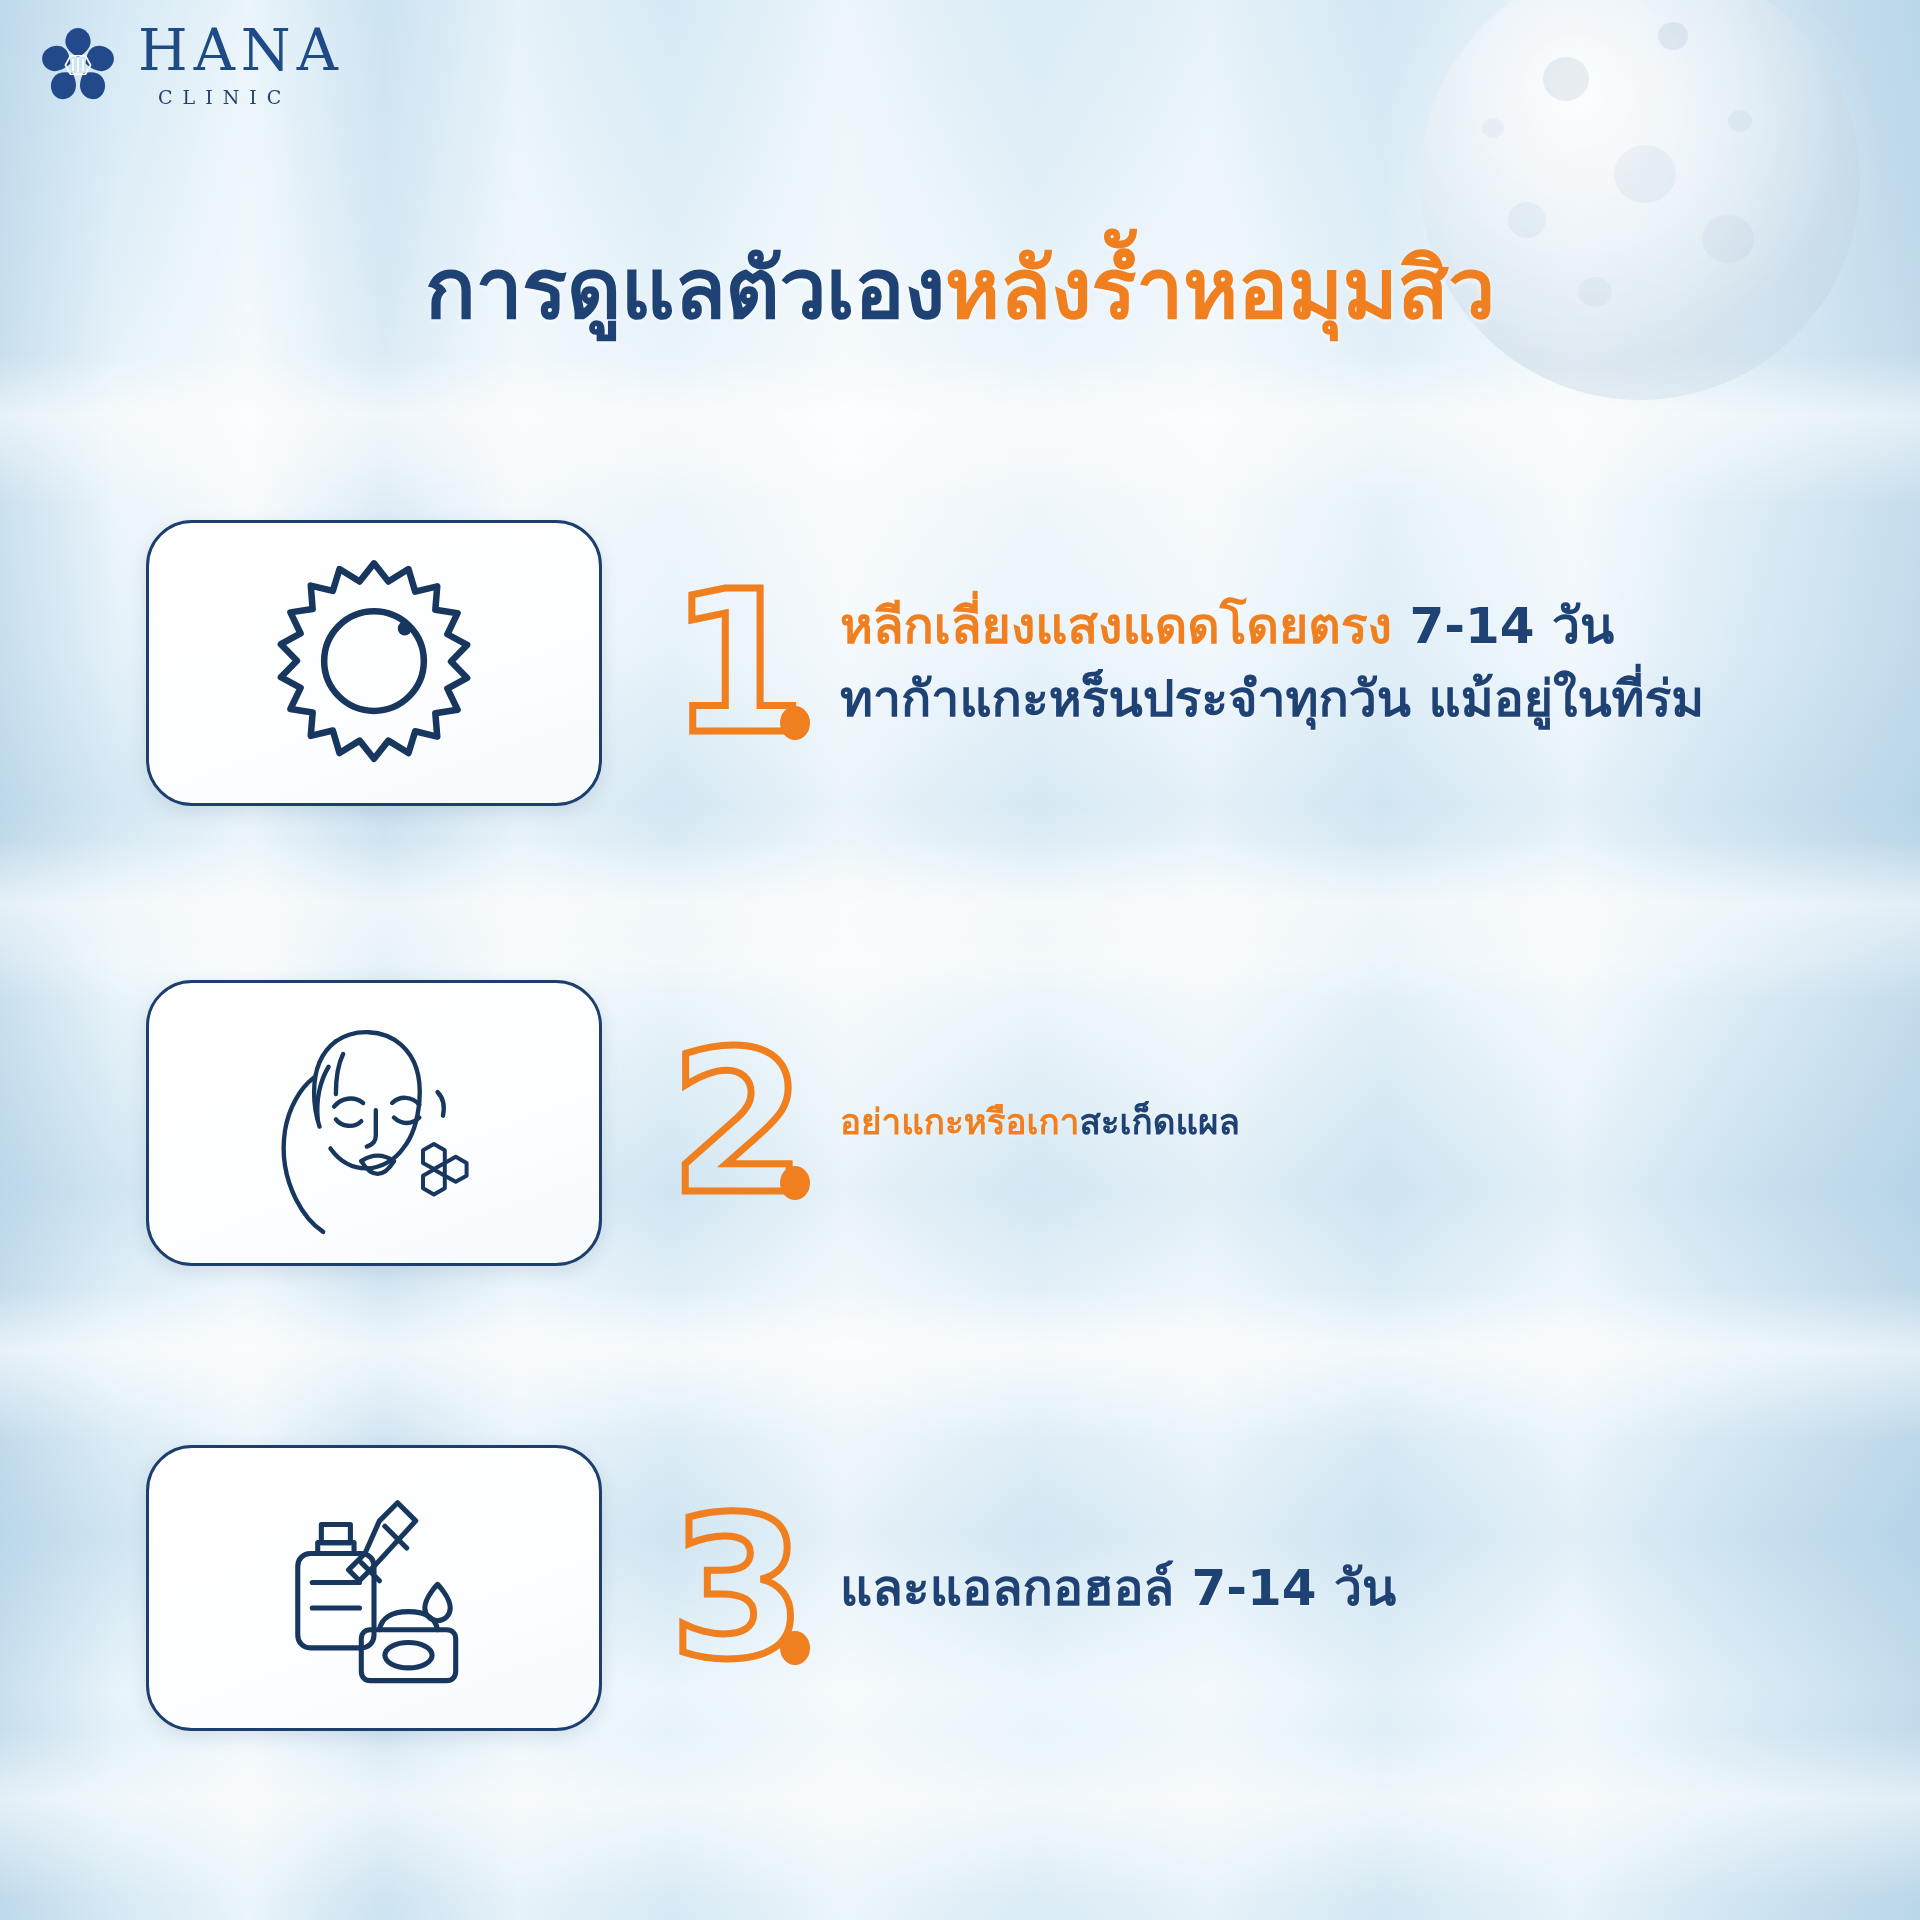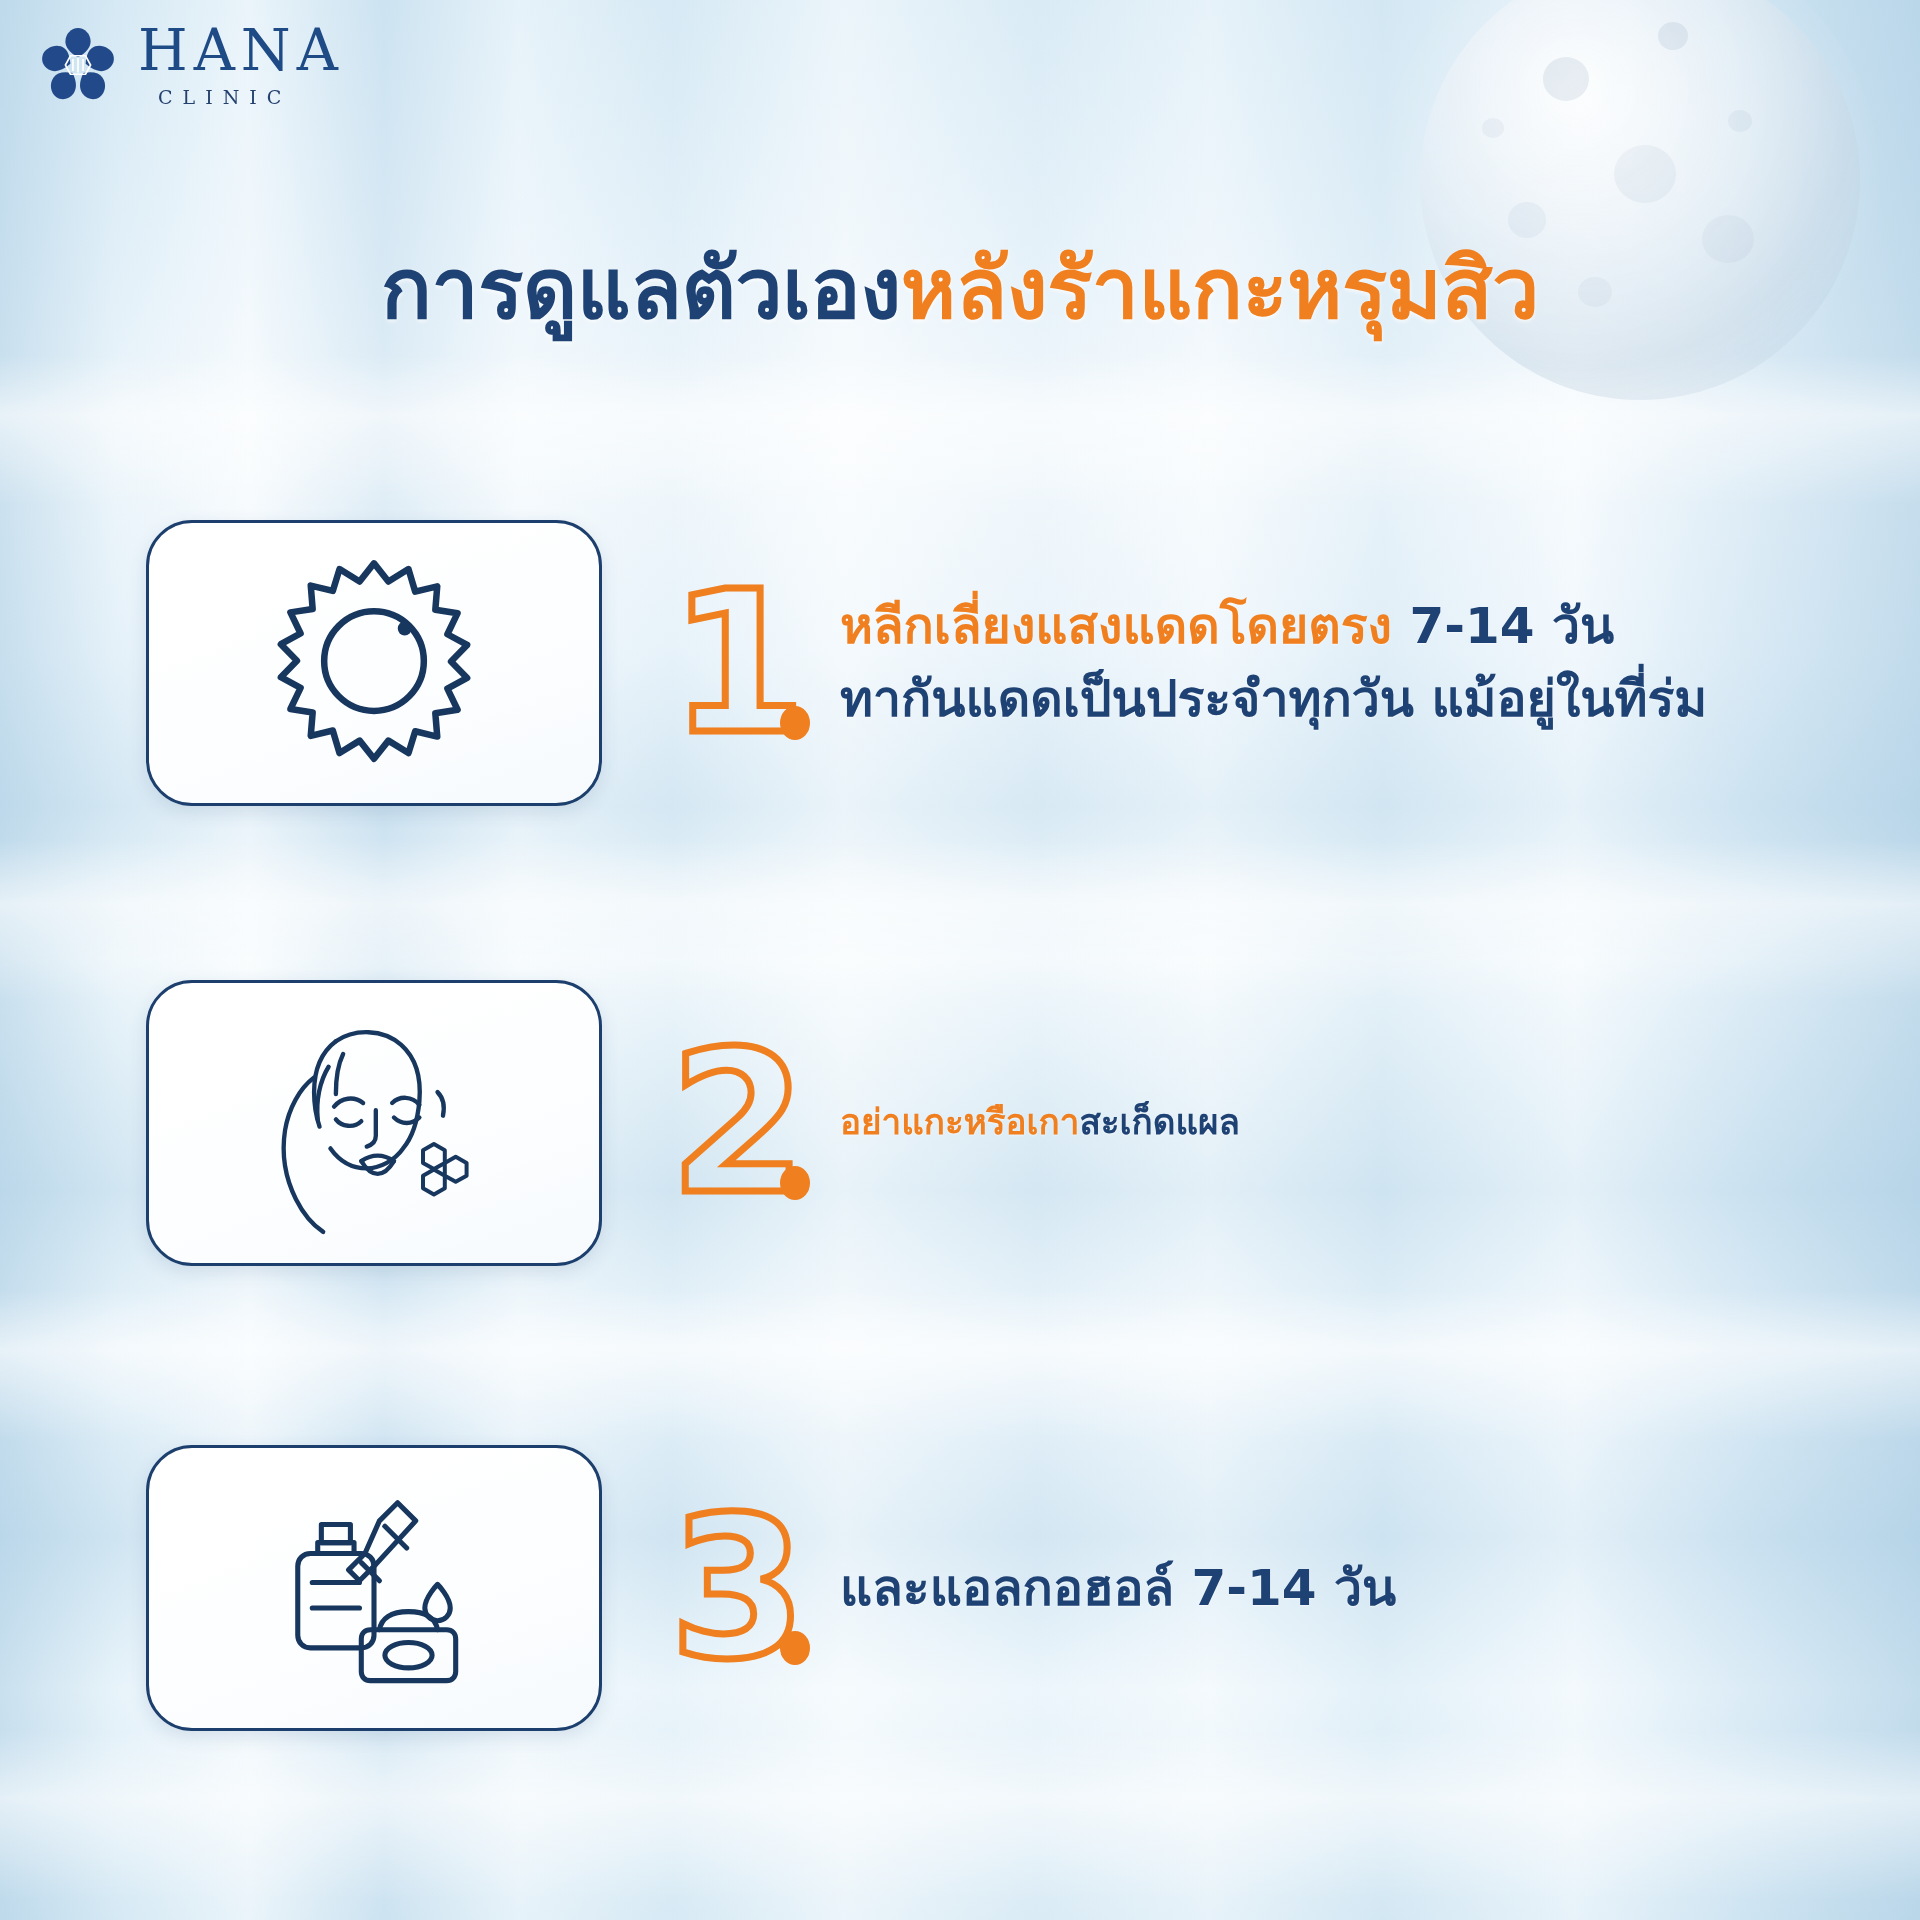--- a/index.html
+++ b/index.html
@@ -176,42 +176,42 @@
         </g>
       </svg>
     </span>
     <span class="logo-text">
       <span class="logo-hana">HANA</span>
       <span class="logo-clinic">CLINIC</span>
     </span>
   </div>
 
   <h1 class="title">
-    <span class="t-blue">การดูแลตัวเอง</span><span class="t-orange">หลังรัาแกะหรุมสิว</span>
+    <span class="t-blue">การดูแลตัวเอง</span><span class="t-orange">หลังรัำหอมุมสิว</span>
   </h1>
 
   <div class="row row1">
     <div class="icon-card">
       <span>
         <svg width="230" height="230" viewBox="0 0 120 120" fill="none" stroke="#17375e" stroke-width="3.4" stroke-linejoin="round" stroke-linecap="round">
           <path d="M60 8l7.5 9.5L78 11l3.5 11.8L93 20l-1 12.2 11.6 1.8-5.3 11 10.3 5.6-8.4 8.6 8.4 8.6-10.3 5.6 5.3 11-11.6 1.8 1 12.2-11.5-2.8L78 107l-10.5-6.5L60 110l-7.5-9.5L42 107l-3.5-11.8L27 98l1-12.2-11.6-1.8 5.3-11L11.4 67.4l8.4-8.6-8.4-8.6 10.3-5.6-5.3-11L28 31.8 27 19.6l11.5 2.8L42 11l10.5 6.5z"></path>
           <circle cx="60" cy="59" r="26"></circle>
           <circle cx="76" cy="42" r="3.6" fill="#17375e" stroke="none"></circle>
         </svg>
       </span>
     </div>
     <div class="num num-outline">
       <span>1</span><span class="dot"></span>
     </div>
     <div class="copy">
       <div class="copy-line">
         <span class="o">หลีกเลี่ยงแสงแดดโดยตรง </span><span class="b">7-14 วัน</span>
       </div>
       <div class="copy-line">
-        <span class="b">ทากันแดดเป็นประจำทุกวัน แม้อยู่ในที่ร่ม</span>
+        <span class="b">ทากัาแกะหร็นประจำทุกวัน แม้อยู่ในที่ร่ม</span>
       </div>
     </div>
   </div>
 
   <div class="row row2">
     <div class="icon-card">
       <span>
         <svg width="236" height="236" viewBox="0 0 130 130" fill="none" stroke="#17375e" stroke-width="2.4" stroke-linecap="round" stroke-linejoin="round">
           <path d="M44 20c10-7 26-7 36 2 9 8 11 19 10 31-1 11-4 20-9 26-5 7-13 11-20 11-8 0-15-4-20-11"></path>
           <path d="M44 20c-8 6-12 16-12 28 0 7 1 13 3 19"></path>

